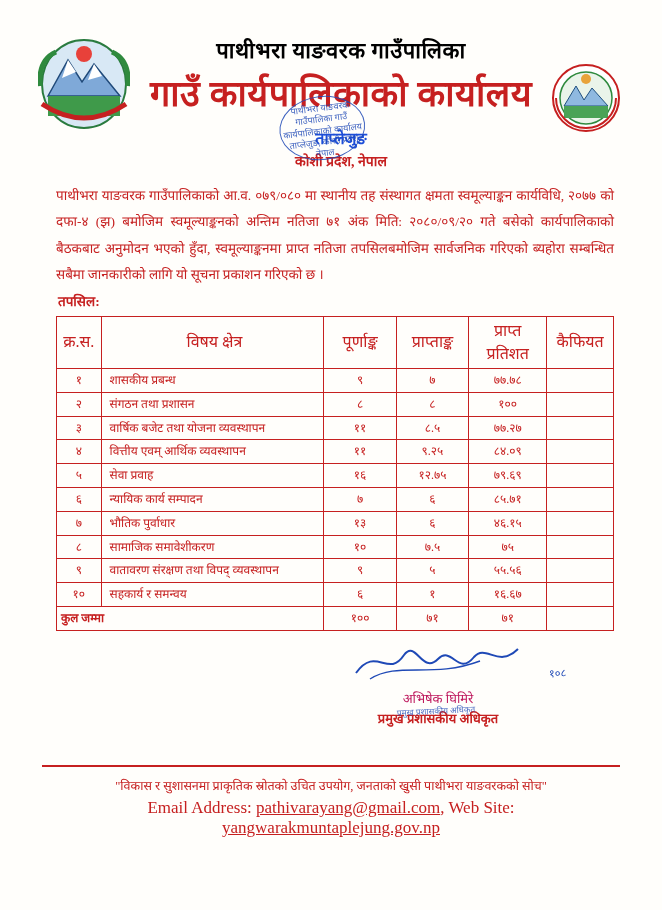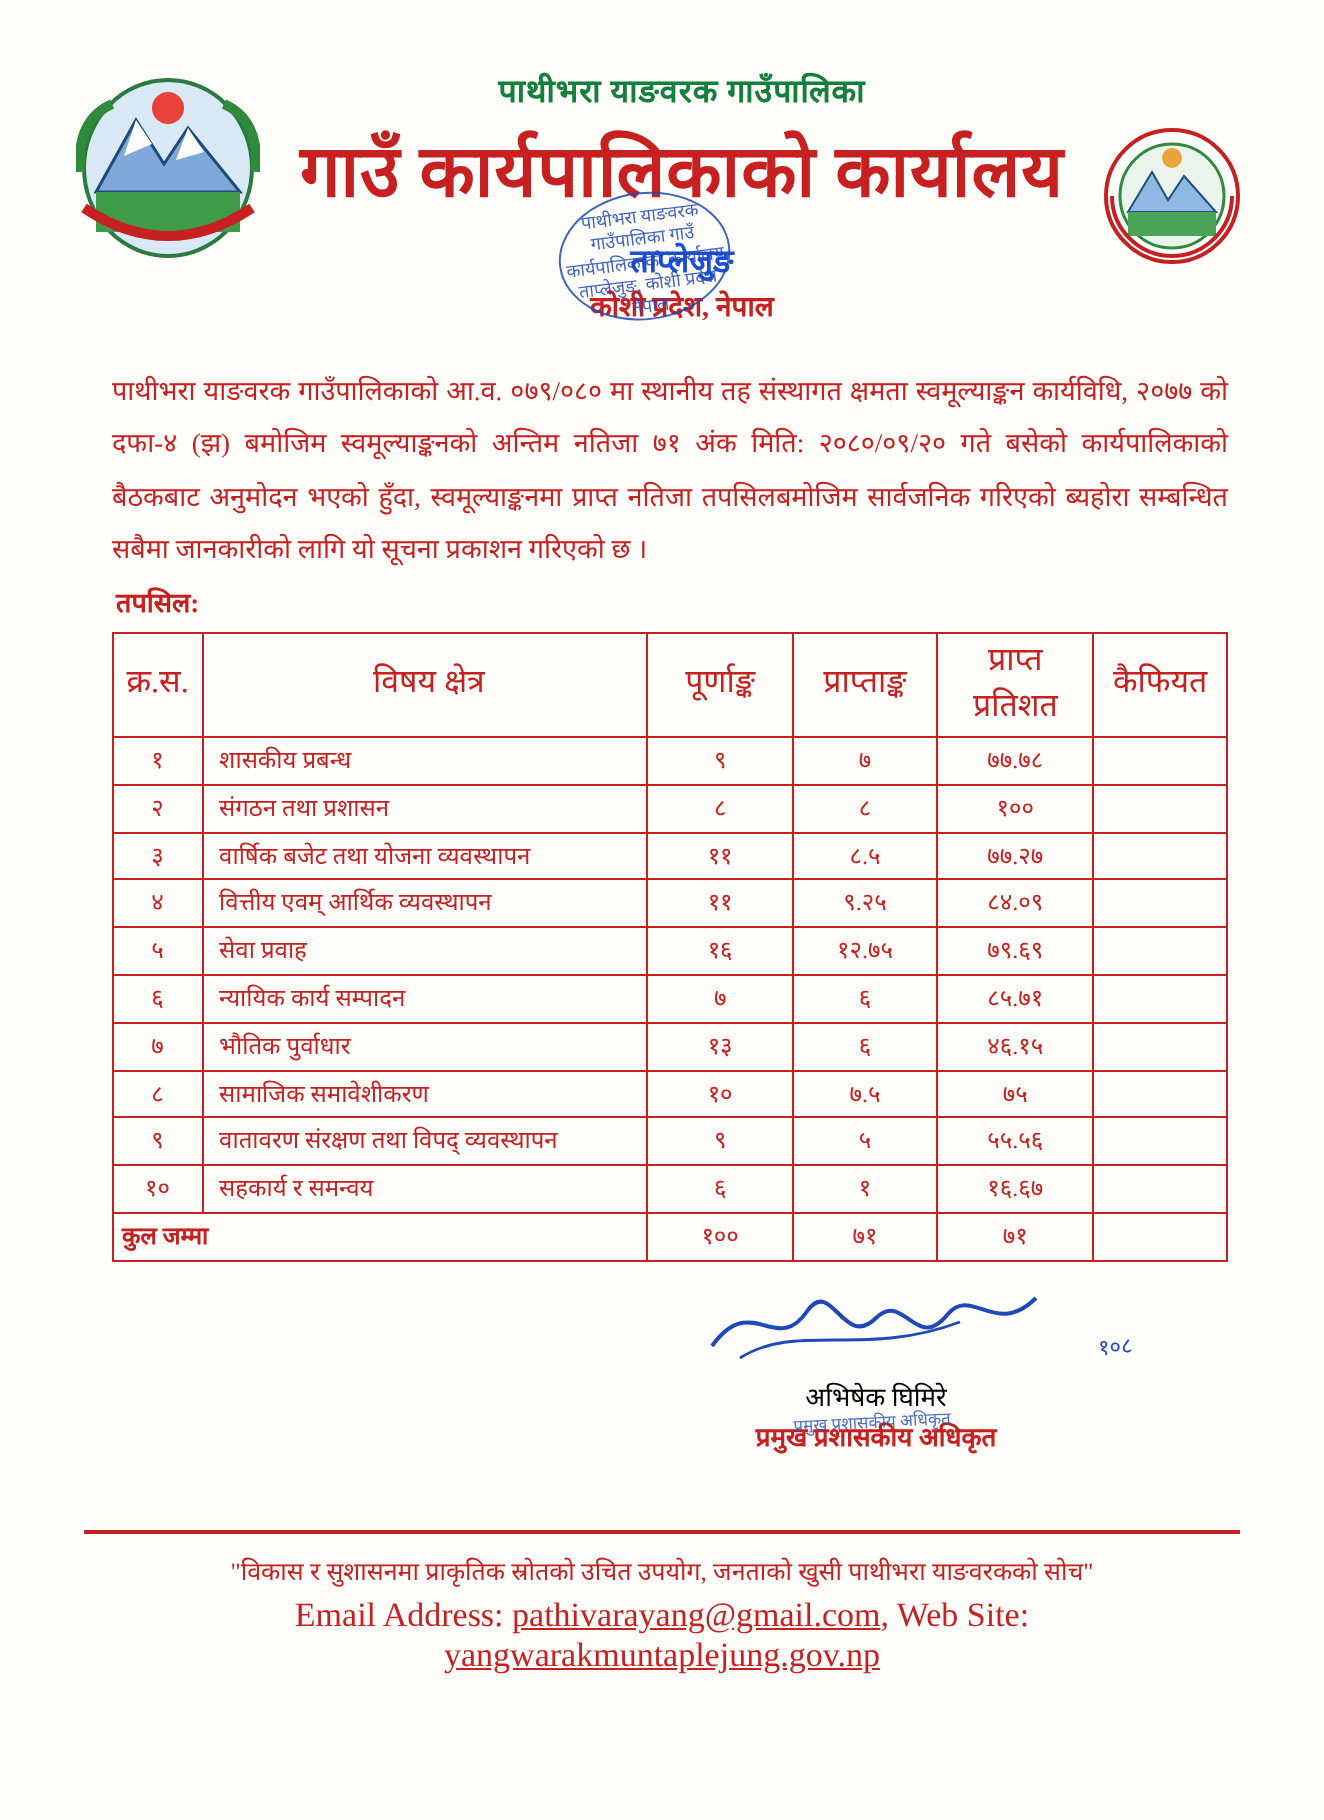--- a/index.html
+++ b/index.html
@@ -41,22 +41,22 @@
     top: 62px;
     width: 72px;
     height: 72px;
   }
   .header-text {
     text-align: center;
     padding-left: 30px;
     padding-right: 10px;
   }
   .line1 {
-    color: #15803d;
-    font-size: 16px;
+    color: #000000;
+    font-size: 22px;
     font-weight: bold;
     letter-spacing: .5px;
     margin-top: 16px;
   }
   .line2 {
     color: #c62020;
     font-size: 36px;
     font-weight: bold;
     letter-spacing: .5px;
     margin-top: 4px;
@@ -197,21 +197,21 @@
     right: 48px;
     top: 28px;
     color: #1f49b6;
     font-size: 11px;
     transform: rotate(-4deg);
   }
   .sig-name {
     position: absolute;
     right: 96px;
     top: 52px;
-    color: #000000;
+    color: #be185d;
     font-size: 13px;
     text-align: center;
     width: 160px;
   }
   .sig-role {
     position: absolute;
     right: 96px;
     top: 72px;
     color: #c62020;
     font-size: 13px;

